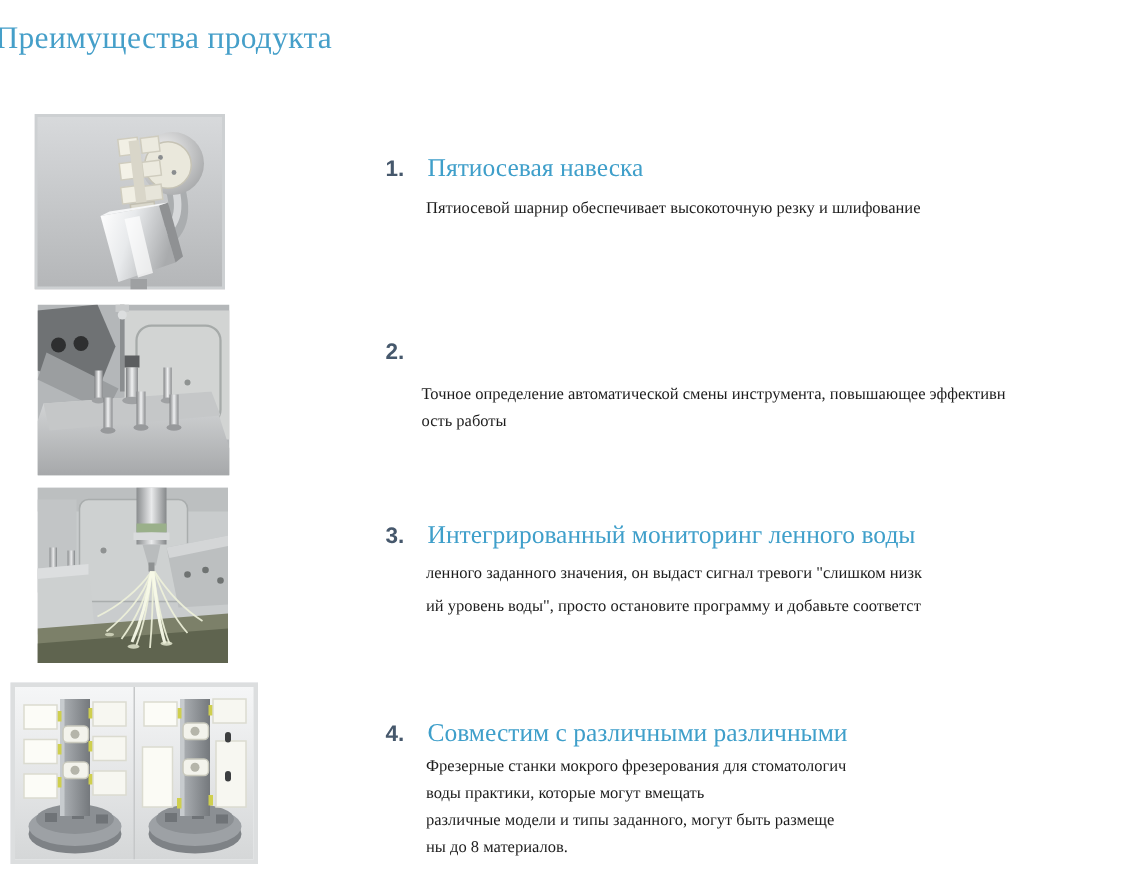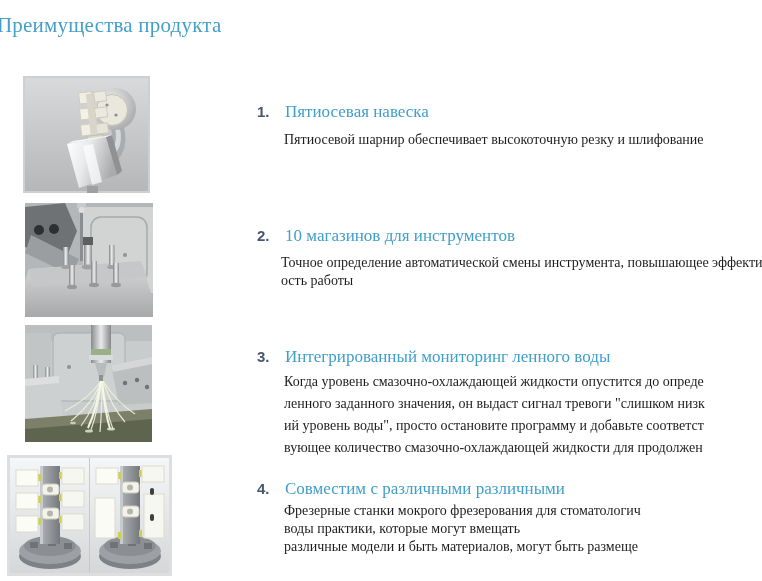--- a/index.html
+++ b/index.html
@@ -16,21 +16,21 @@
   .photo svg{display:block;}
   .photo4{box-sizing:border-box;border:3px solid #dcdedf;background:#eef0f1;}
   .sec-head{
     position:absolute;left:257px;display:flex;align-items:baseline;white-space:nowrap;
   }
   .sec-num{
     font-family:"Liberation Sans", sans-serif;font-weight:bold;
     font-size:15px;color:#46586c;width:28px;flex:0 0 28px;
   }
   .sec-title{font-size:17px;color:#3f9fca;}
-  .sec-body{position:absolute;left:284px;font-size:14px;color:#1d1d1d;}
+  .sec-body{position:absolute;left:284px;font-size:11px;color:#1d1d1d;}
   .sec-body.b2{left:281px;}
   .sec-body .line{white-space:nowrap;}
   .lh18 .line{line-height:18px;}
   .lh19 .line{line-height:19px;}
   .lh22 .line{line-height:22px;}
 </style>
 </head>
 <body>
 
 <div class="page">
@@ -250,41 +250,39 @@
   <div class="sec-head" style="top:102px;">
     <span class="sec-num">1.</span>
     <span class="sec-title">Пятиосевая навеска</span>
   </div>
   <div class="sec-body lh19" style="top:130px;">
     <div class="line">Пятиосевой шарнир обеспечивает высокоточную резку и шлифование</div>
   </div>
 
   <div class="sec-head" style="top:226px;">
     <span class="sec-num">2.</span>
-    <span class="sec-title">10 магазинов для инструментов</span>
   </div>
   <div class="sec-body b2 lh18" style="top:254px;">
     <div class="line">Точное определение автоматической смены инструмента, повышающее эффективн</div>
     <div class="line">ость работы</div>
   </div>
 
   <div class="sec-head" style="top:347px;">
     <span class="sec-num">3.</span>
     <span class="sec-title">Интегрированный мониторинг ленного воды</span>
   </div>
   <div class="sec-body lh22" style="top:371px;">
-    <div class="line">Когда уровень смазочно-охлаждающей жидкости опустится до опреде</div>
     <div class="line">ленного заданного значения, он выдаст сигнал тревоги "слишком низк</div>
     <div class="line">ий уровень воды", просто остановите программу и добавьте соответст</div>
-    <div class="line">вующее количество смазочно-охлаждающей жидкости для продолжен</div>
   </div>
 
   <div class="sec-head" style="top:479px;">
     <span class="sec-num">4.</span>
     <span class="sec-title">Совместим с различными различными</span>
   </div>
   <div class="sec-body lh18" style="top:502px;">
     <div class="line">Фрезерные станки мокрого фрезерования для стоматологич</div>
     <div class="line">воды практики, которые могут вмещать</div>
-    <div class="line">различные модели и быть материалов, могут быть размеще</div>
+    <div class="line">различные модели и типы заданного, могут быть размеще</div>
+    <div class="line">ны до 8 материалов.</div>
   </div>
 
 </div>
 
 </body></html>

